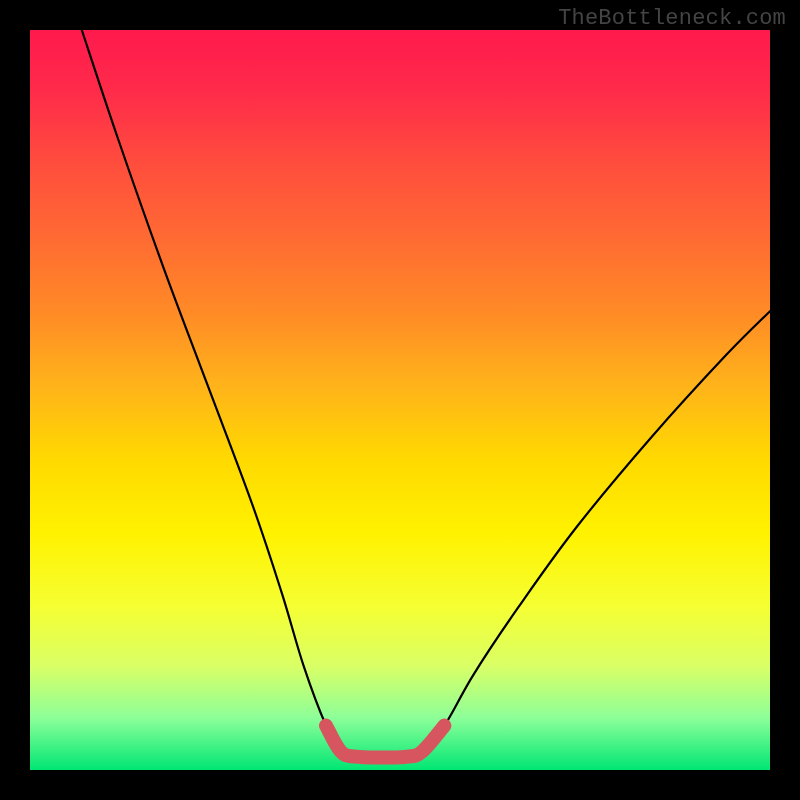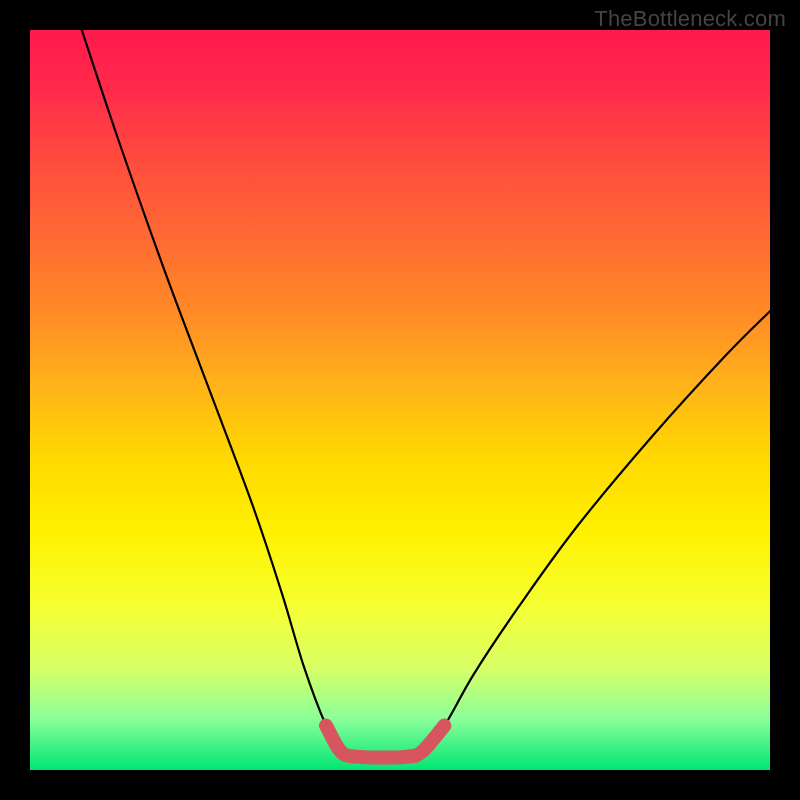--- a/index.html
+++ b/index.html
@@ -28,21 +28,21 @@
       #f5ff33 78%,
       #d9ff66 86%,
       #8cff99 93%,
       #00e673 100%
     );
   }
   .watermark {
     position: absolute;
     top: 6px;
     right: 14px;
-    font-family: Liberation Sans, sans-serif;
+    font-family: Liberation Mono, monospace;
     font-size: 22px;
     font-weight: 500;
     color: #444;
     letter-spacing: 0.2px;
     z-index: 10;
   }
   svg.curves {
     position: absolute;
     left: 0;
     top: 0;

